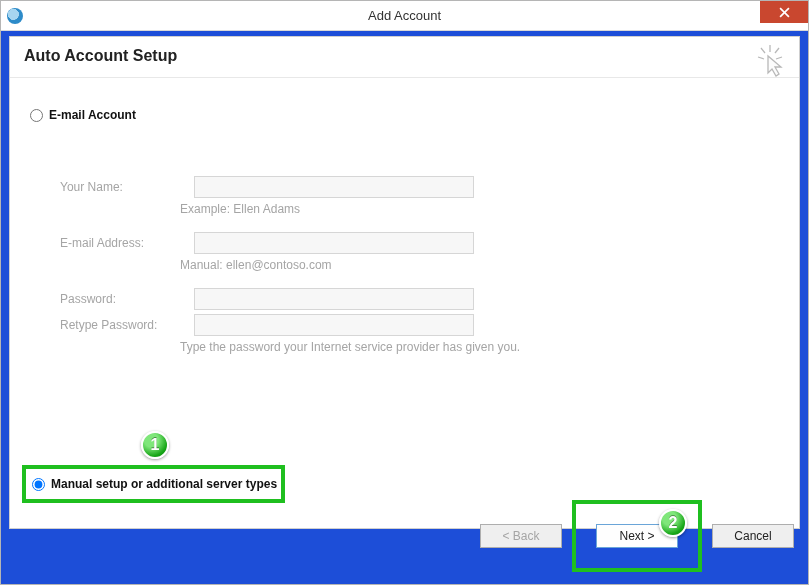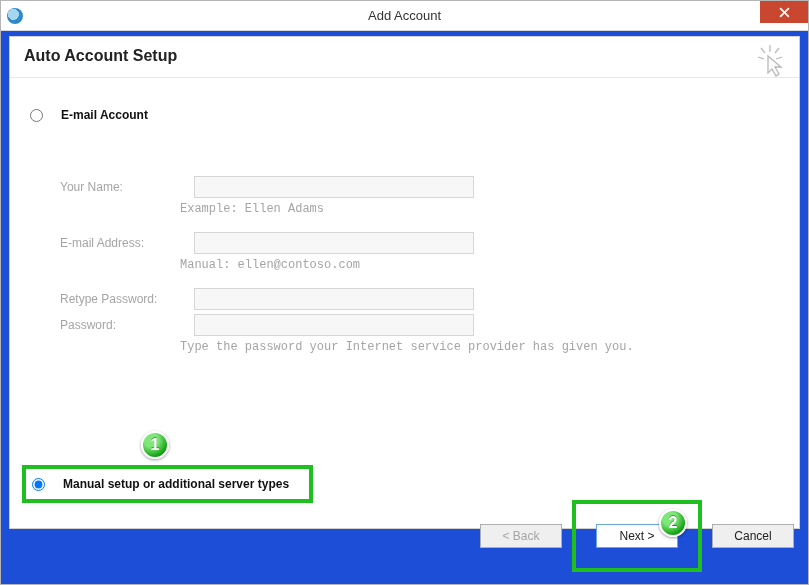--- a/index.html
+++ b/index.html
@@ -73,21 +73,21 @@
       right: 14px; top: 8px;
     }
     .body-area {
       padding: 28px 20px 20px 20px;
       position: relative;
       height: calc(100% - 56px);
     }
     .radio-row {
       display: flex;
       align-items: center;
-      gap: 16px;
+      gap: 4px;
       font-weight: bold;
       color: #111;
       font-size: 12px;
       cursor: pointer;
       padding: 2px 0;
     }
     .radio-row input[type=radio] { margin-right: 2px; }
     .fields {
       margin-top: 52px;
       margin-left: 30px;
@@ -110,29 +110,28 @@
       background: #f7f7f7;
       padding: 0 4px;
       font-size: 12px;
       color: #333;
     }
     .field-hint {
       margin-left: 120px;
       color: #a5a5a5;
       font-size: 12px;
       margin-bottom: 16px;
-      font-family: Liberation Mono, monospace;
     }
     .field-hint.tight { }
     .manual-row-wrap {
       position: absolute;
       left: 12px;
       bottom: 10px;
       border: 4px solid #1fbf1f;
-      padding: 6px 20px 6px 6px;
+      padding: 6px 4px 6px 6px;
     }
     .footer-btns {
       position: absolute;
       right: 14px;
       bottom: 12px;
       display: flex;
       gap: 10px;
       align-items: center;
     }
     .btn {
@@ -217,26 +216,26 @@
           <input class="field-input" disabled="" style="">
         </div>
         <div class="field-hint">Example: Ellen Adams</div>
 
         <div class="field-row">
           <div class="field-label">E-mail Address:</div>
           <input class="field-input" disabled="" style="">
         </div>
         <div class="field-hint">Manual: ellen@contoso.com</div>
 
+        <div class="field-row">
+          <div class="field-label">Password:</div>
+          <input class="field-input" type="password" disabled="" style="">
+        </div>
         <div class="field-row" style="margin-top:4px;">
           <div class="field-label">Retype Password:</div>
-          <input class="field-input" type="password" disabled="" style="">
-        </div>
-        <div class="field-row">
-          <div class="field-label">Password:</div>
           <input class="field-input" type="password" disabled="" style="">
         </div>
         <div class="field-hint tight">Type the password your Internet service provider has given you.</div>
       </div>
 
       <div class="manual-row-wrap">
         <label class="radio-row">
           <input type="radio" name="setup" checked="" style="">
           <span>Manual setup or additional server types</span>
         </label>

